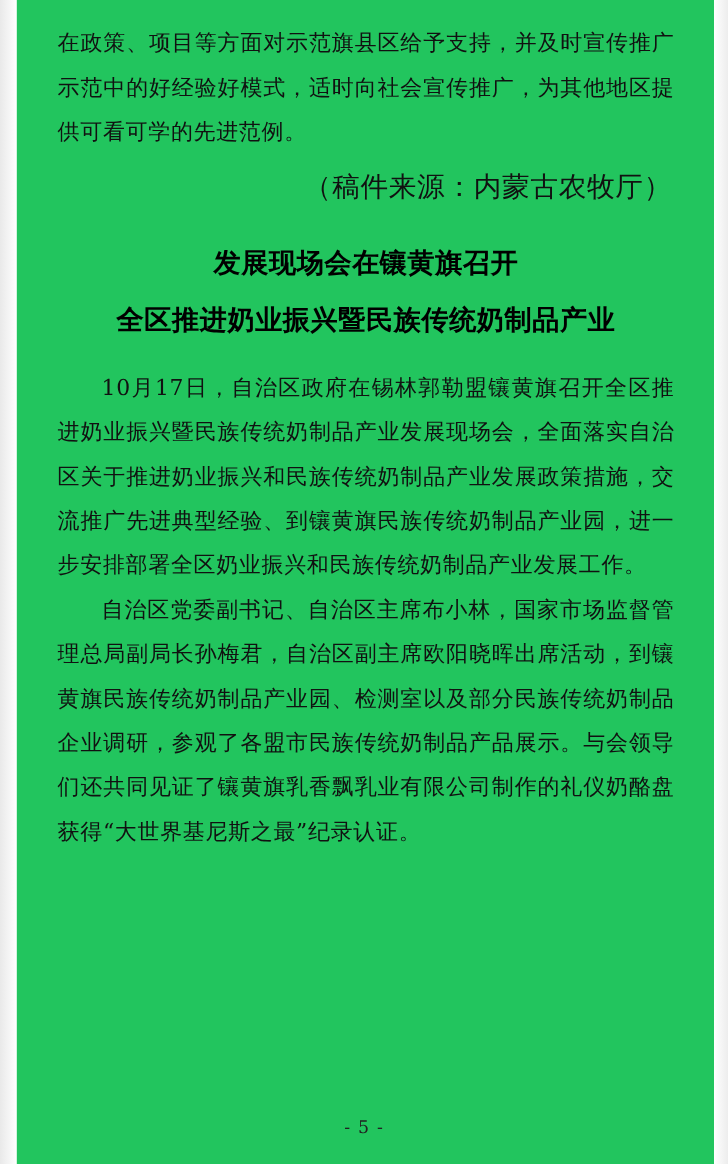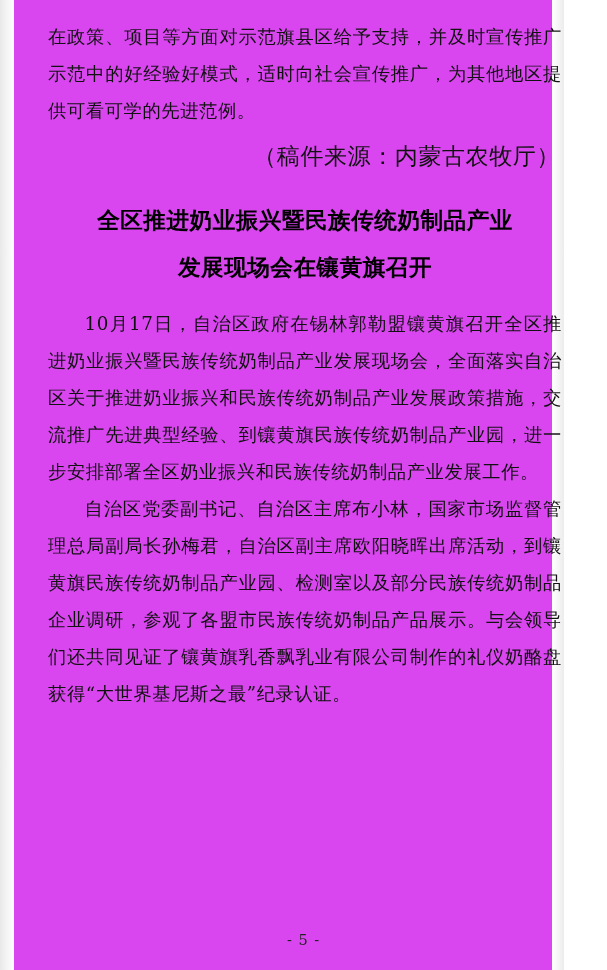--- a/index.html
+++ b/index.html
@@ -11,23 +11,23 @@
     width: 607px;
     height: 970px;
     position: relative;
     font-family: "DejaVu Serif", serif;
     color: #1a1a1a;
     overflow: hidden;
   }
   .page {
     position: absolute;
     left: 0; top: 0;
-    width: 564px;
+    width: 607px;
     height: 970px;
-    background: #d946ef;
+    background: #22c55e;
   }
   .content {
     position: absolute;
     left: 48px;
     top: 18px;
     width: 514px;
   }
   .para {
     font-family: "DejaVu Serif", serif;
     font-size: 18.3px;
@@ -104,22 +104,22 @@
   <div class="edge-left"></div>
   <div class="edge-right"></div>
 
   <div class="content">
 
     <p class="para">在政策、项目等方面对示范旗县区给予支持，并及时宣传推广示范中的好经验好模式，适时向社会宣传推广，为其他地区提供可看可学的先进范例。</p>
 
     <div class="source-line">（稿件来源：内蒙古农牧厅）</div>
 
     <div class="headline">
+      <div class="hl-line">发展现场会在镶黄旗召开</div>
       <div class="hl-line">全区推进奶业振兴暨民族传统奶制品产业</div>
-      <div class="hl-line">发展现场会在镶黄旗召开</div>
     </div>
 
     <div class="body-block">
       <p class="para indent">10月17日，自治区政府在锡林郭勒盟镶黄旗召开全区推进奶业振兴暨民族传统奶制品产业发展现场会，全面落实自治区关于推进奶业振兴和民族传统奶制品产业发展政策措施，交流推广先进典型经验、到镶黄旗民族传统奶制品产业园，进一步安排部署全区奶业振兴和民族传统奶制品产业发展工作。</p>
       <p class="para indent">自治区党委副书记、自治区主席布小林，国家市场监督管理总局副局长孙梅君，自治区副主席欧阳晓晖出席活动，到镶黄旗民族传统奶制品产业园、检测室以及部分民族传统奶制品企业调研，参观了各盟市民族传统奶制品产品展示。与会领导们还共同见证了镶黄旗乳香飘乳业有限公司制作的礼仪奶酪盘获得“大世界基尼斯之最”纪录认证。</p>
     </div>
 
   </div>
 
   <div class="footer">- 5 -</div>

